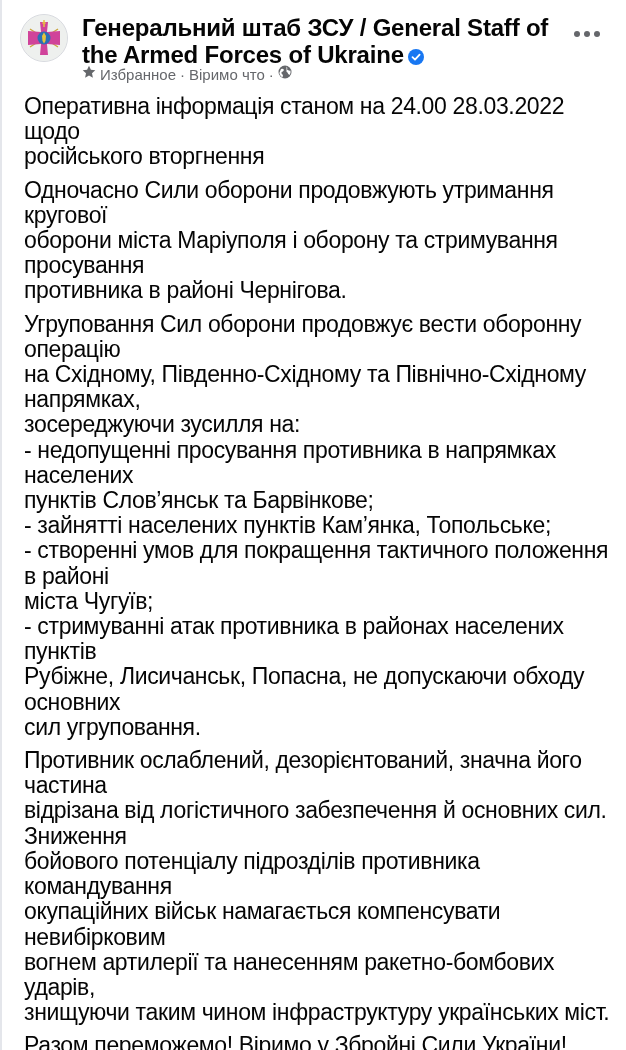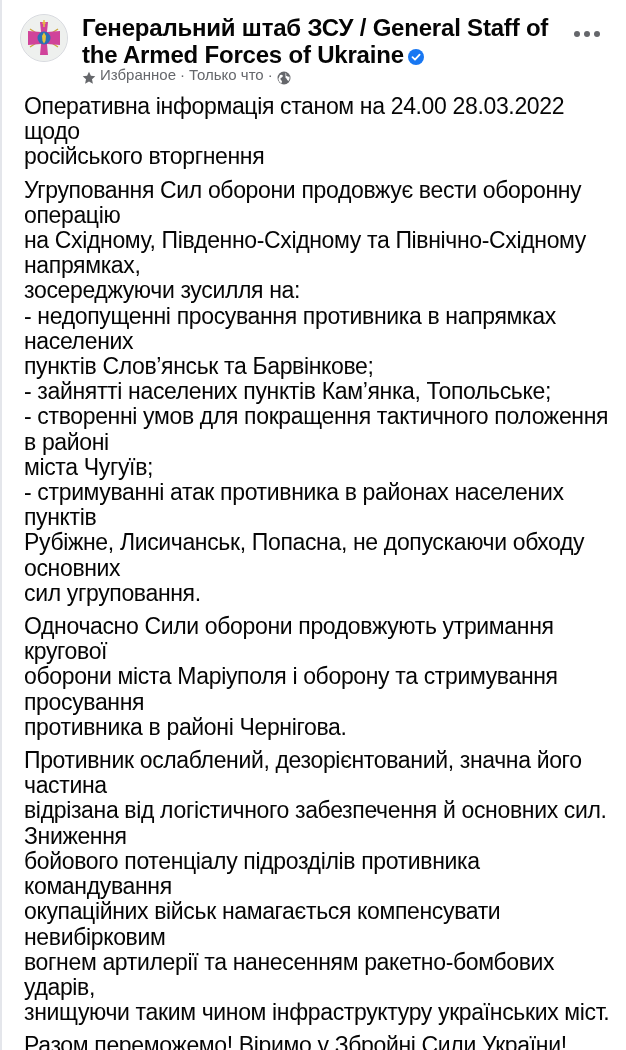--- a/index.html
+++ b/index.html
@@ -18,21 +18,21 @@
     .title {
       position: absolute; left: 80px; top: 14px; width: 470px;
       font-size: 24px; font-weight: bold; line-height: 27px; color: #050505;
       letter-spacing: -0.2px;
     }
     .verified {
       display: inline-block; width: 16px; height: 16px; vertical-align: -2px; margin-left: 4px;
     }
     .meta {
       position: absolute; left: 80px; top: 65px; font-size: 15px; color: #65676b;
-      line-height: 20px; display: flex; align-items: flex-end;
+      line-height: 20px; display: flex; align-items: flex-start;
     }
     .meta .star { width: 14px; height: 14px; margin-right: 4px; }
     .meta .sep { margin: 0 4px; }
     .meta .globe { width: 14px; height: 14px; margin-left: 0px; }
     .more {
       position: absolute; left: 572px; top: 26px; width: 28px; height: 16px;
       display: flex; gap: 4px; align-items: center; cursor: pointer;
     }
     .more span { width: 6px; height: 6px; border-radius: 50%; background: #65676b; display: inline-block; }
     .body {
@@ -71,52 +71,52 @@
         <circle cx="8" cy="8" r="8" fill="#1877f2"></circle>
         <path d="M4.5 8.2 L7 10.6 L11.6 5.6" stroke="#ffffff" stroke-width="1.8" fill="none" stroke-linecap="round" stroke-linejoin="round"></path>
       </svg>
     </div>
     <div class="meta">
       <svg class="star" viewBox="0 0 14 14">
         <path d="M7 0.8 L8.9 4.8 L13.3 5.3 L10 8.3 L10.9 12.7 L7 10.5 L3.1 12.7 L4 8.3 L0.7 5.3 L5.1 4.8 Z" fill="#65676b"></path>
       </svg>
       <span>Избранное</span>
       <span class="sep">·</span>
-      <span>Только что</span>
+      <span>Віримо что</span>
       <span class="sep">·</span>
       <svg class="globe" viewBox="0 0 14 14">
         <circle cx="7" cy="7" r="6.5" fill="#65676b"></circle>
         <path d="M3 4 Q5 3 6 5 Q5 7 3.5 7 Q3 9 5 10 L4.5 12.5 Q2 11 1.3 8 Z" fill="#ffffff"></path>
         <path d="M8.5 1.5 Q10 3 9 4.5 Q10.5 6 12.5 5.5 Q13 8 11.5 10 Q10 9 9.5 7.5 Q8 7 8.5 5 Z" fill="#ffffff"></path>
       </svg>
     </div>
     <div class="more">
       <span></span>
       <span></span>
       <span></span>
     </div>
   </div>
 
   <div class="body">
     <p>Оперативна інформація станом на 24.00 28.03.2022 щодо
 російського вторгнення</p>
+    <p>Одночасно Сили оборони продовжують утримання кругової
+оборони міста Маріуполя і оборону та стримування просування
+противника в районі Чернігова.</p>
     <p>Угруповання Сил оборони продовжує вести оборонну операцію
 на Східному, Південно-Східному та Північно-Східному напрямках,
 зосереджуючи зусилля на:
 - недопущенні просування противника в напрямках населених
 пунктів Слов’янськ та Барвінкове;
 - зайнятті населених пунктів Кам’янка, Топольське;
 - створенні умов для покращення тактичного положення в районі
 міста Чугуїв;
 - стримуванні атак противника в районах населених пунктів
 Рубіжне, Лисичанськ, Попасна, не допускаючи обходу основних
 сил угруповання.</p>
-    <p>Одночасно Сили оборони продовжують утримання кругової
-оборони міста Маріуполя і оборону та стримування просування
-противника в районі Чернігова.</p>
     <p>Противник ослаблений, дезорієнтований, значна його частина
 відрізана від логістичного забезпечення й основних сил. Зниження
 бойового потенціалу підрозділів противника командування
 окупаційних військ намагається компенсувати невибірковим
 вогнем артилерії та нанесенням ракетно-бомбових ударів,
 знищуючи таким чином інфраструктуру українських міст.</p>
     <p>Разом переможемо! Віримо у Збройні Сили України! Зберігаємо
 спокій! Слава Україні!</p>
     <p><a class="hashtag">#stoprussia</a></p>
   </div>

